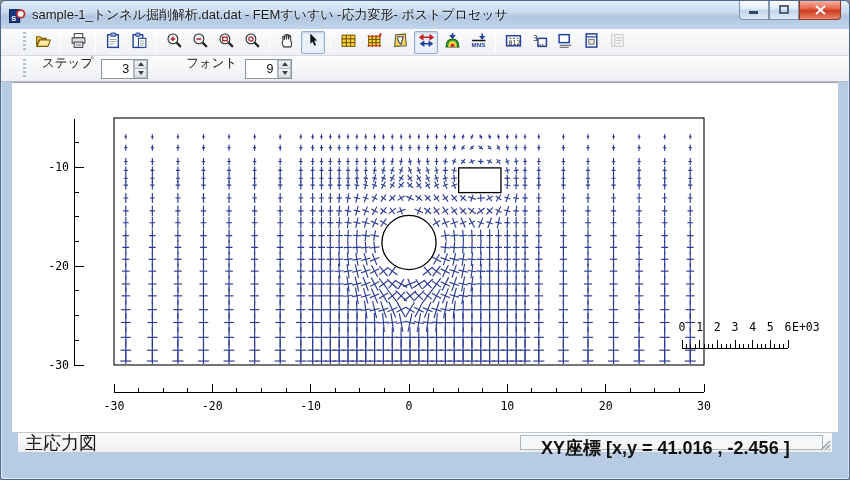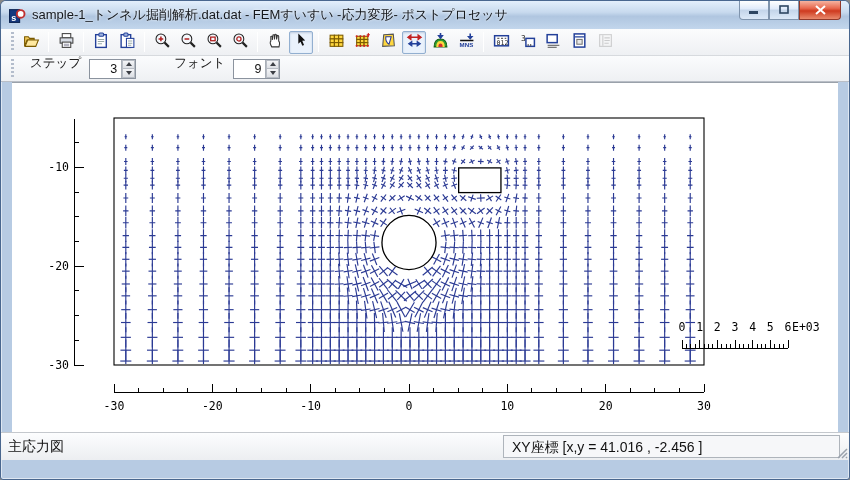--- a/index.html
+++ b/index.html
@@ -23,21 +23,21 @@
   .winbtn:first-child{border-radius:0 0 0 4px;}
   .winbtn.close{width:42px;border-radius:0 0 4px 0;border-color:#92392a;
     background:linear-gradient(#f5b3a0,#e8694f 40%,#ce3a1f 55%,#e98a6d);}
   
   .menubar{height:22px;background:#f7f8fa;border-bottom:1px solid #e2e4e8;
     display:flex;align-items:stretch;padding-left:4px;}
   .menu-item{font-size:13px;color:#1a1a1a;padding:3px 9px 0 9px;cursor:default;}
   .menu-item u{text-decoration:underline;}
   
   .toolbar{height:27px;background:linear-gradient(#fbfcfd,#eef0f3);
-    border-bottom:1px solid #d7dade;display:flex;align-items:center;padding-left:8px;}
+    border-bottom:1px solid #d7dade;display:flex;align-items:center;padding-left:20px;}
   .toolbar.second{height:26px;border-bottom:1px solid #b9bec6;}
   .tb-grip{width:5px;height:20px;margin:0 3px 0 1px;
     background:repeating-linear-gradient(#b4bdcc 0 2px,transparent 2px 4px);
     background-size:3px 100%;background-repeat:no-repeat;background-position:1px 0;}
   .tb-btn{width:24px;height:23px;display:flex;align-items:center;justify-content:center;
     border:1px solid transparent;border-radius:2px;margin:0 1px;background:transparent;padding:0;}
   .tb-btn svg{width:17px;height:17px;}
   .tb-btn.pressed{background:#eaf2fc;border-color:#92afd0;box-shadow:inset 0 1px 2px rgba(60,90,140,.25);}
   .tb-btn.disabled{opacity:.45;filter:grayscale(1);}
   .tb-sep{width:1px;height:20px;background:#c6cad0;border-right:1px solid #fff;margin:0 4px;}
@@ -50,25 +50,25 @@
   .spin-up,.spin-down{flex:1;background:linear-gradient(#f4f5f7,#dcdfe4);
     display:flex;align-items:center;justify-content:center;border:1px solid #b7bcc4;margin:0;}
   .spin-up{border-bottom:none;}
   .arr-up{width:0;height:0;border-left:3px solid transparent;border-right:3px solid transparent;border-bottom:4px solid #3c3f45;}
   .arr-down{width:0;height:0;border-left:3px solid transparent;border-right:3px solid transparent;border-top:4px solid #3c3f45;}
   
   .client{margin:0 11px;height:350px;background:#fff;border-top:1px solid #9aa1aa;position:relative;}
   .client svg{display:block;}
   .axis-num{font-family:"DejaVu Sans Mono",monospace;font-size:11.5px;fill:#000;}
   
-  .statusbar{margin:0 0;height:28px;background:linear-gradient(#fcfdfe,#eceef1);
-    border-top:1px solid #c4c8cd;display:flex;align-items:center;position:relative;font-size:14px;color:#111;}
+  .statusbar{margin:0 17px;height:20px;background:linear-gradient(#fcfdfe,#eceef1);
+    border-top:1px solid #c4c8cd;display:flex;align-items:center;position:relative;font-size:18px;color:#111;}
   .status-left{padding-left:7px;flex:1;}
   .status-panel{position:absolute;left:502px;right:9px;top:2px;bottom:2px;
-    background:#f6f7f9;border:1px solid #aeb4bb;display:flex;align-items:flex-end;padding-left:8px;}
+    background:#f6f7f9;border:1px solid #aeb4bb;display:flex;align-items:flex-start;padding-left:20px;font-weight:bold;}
   .grip{position:absolute;right:0;bottom:0;width:14px;height:14px;}
 </style>
 </head>
 <body>
 
 <div class="window">
 
   <div class="titlebar">
     <span class="app-icon">
       <svg viewBox="0 0 16 16" width="17" height="17">

